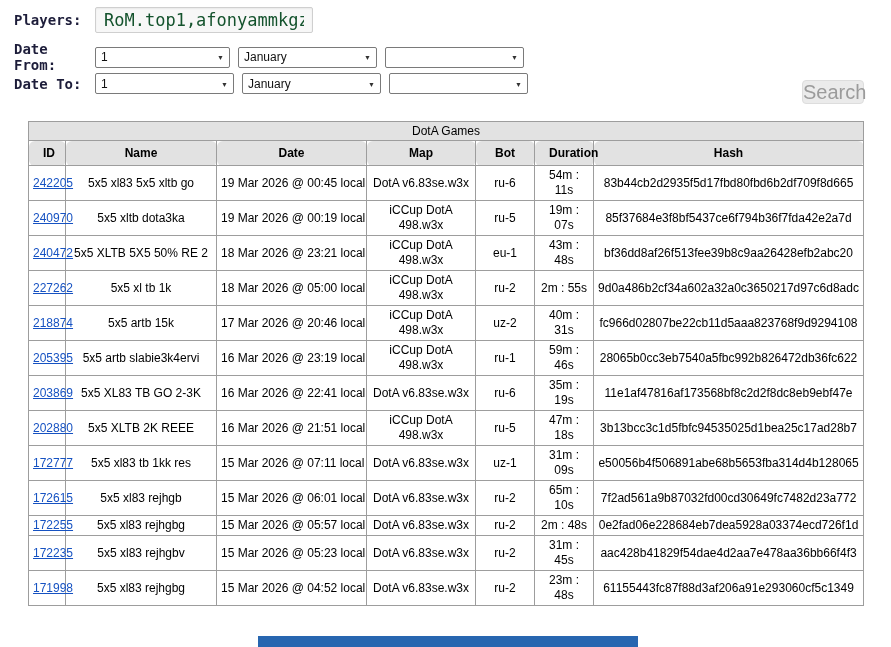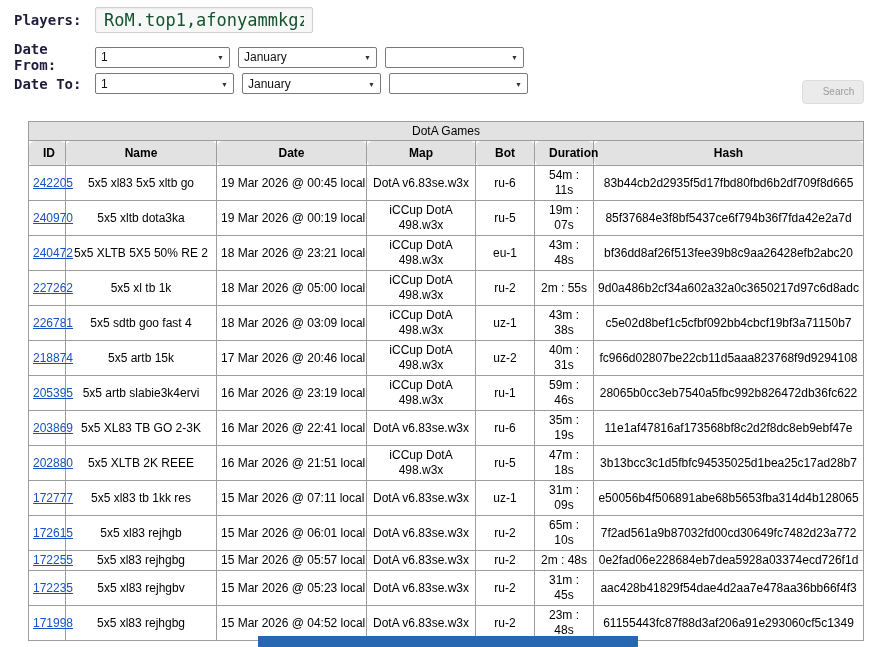--- a/index.html
+++ b/index.html
@@ -60,26 +60,25 @@
 
   
   .search-btn {
     position: absolute;
     top: 80px; right: 27px;
     width: 62px; height: 24px;
     background: #ebebeb;
     border: 1px solid #dddddd;
     border-radius: 4px;
     font-family: "Liberation Sans", sans-serif;
-    font-size: 10px;
+    font-size: 20px;
     color: #9b9b9b;
     text-align: center;
     line-height: 22px;
     cursor: pointer;
-    padding-left: 11px;
   }
 
   
   table.games {
     border-collapse: collapse;
     margin: 27px 0 0 28px;
     width: 835px;
     table-layout: fixed;
     font-size: 12px;
     color: #000;
@@ -229,29 +228,20 @@
       <tr>
         <td class="c-id"><a href="#">227262</a></td>
         <td class="c-name">5x5 xl tb 1k</td>
         <td class="c-date">18 Mar 2026 @ 05:00 local</td>
         <td class="c-map">iCCup DotA 498.w3x</td>
         <td class="c-bot">ru-2</td>
         <td class="c-dur">2m : 55s</td>
         <td class="c-hash">9d0a486b2cf34a602a32a0c3650217d97c6d8adc</td>
       </tr>
       <tr>
-        <td class="c-id"><a href="#">226781</a></td>
-        <td class="c-name">5x5 sdtb goo fast 4</td>
-        <td class="c-date">18 Mar 2026 @ 03:09 local</td>
-        <td class="c-map">iCCup DotA 498.w3x</td>
-        <td class="c-bot">uz-1</td>
-        <td class="c-dur">43m : 38s</td>
-        <td class="c-hash">c5e02d8bef1c5cfbf092bb4cbcf19bf3a71150b7</td>
-      </tr>
-      <tr>
         <td class="c-id"><a href="#">218874</a></td>
         <td class="c-name">5x5 artb 15k</td>
         <td class="c-date">17 Mar 2026 @ 20:46 local</td>
         <td class="c-map">iCCup DotA 498.w3x</td>
         <td class="c-bot">uz-2</td>
         <td class="c-dur">40m : 31s</td>
         <td class="c-hash">fc966d02807be22cb11d5aaa823768f9d9294108</td>
       </tr>
       <tr>
         <td class="c-id"><a href="#">205395</a></td>

